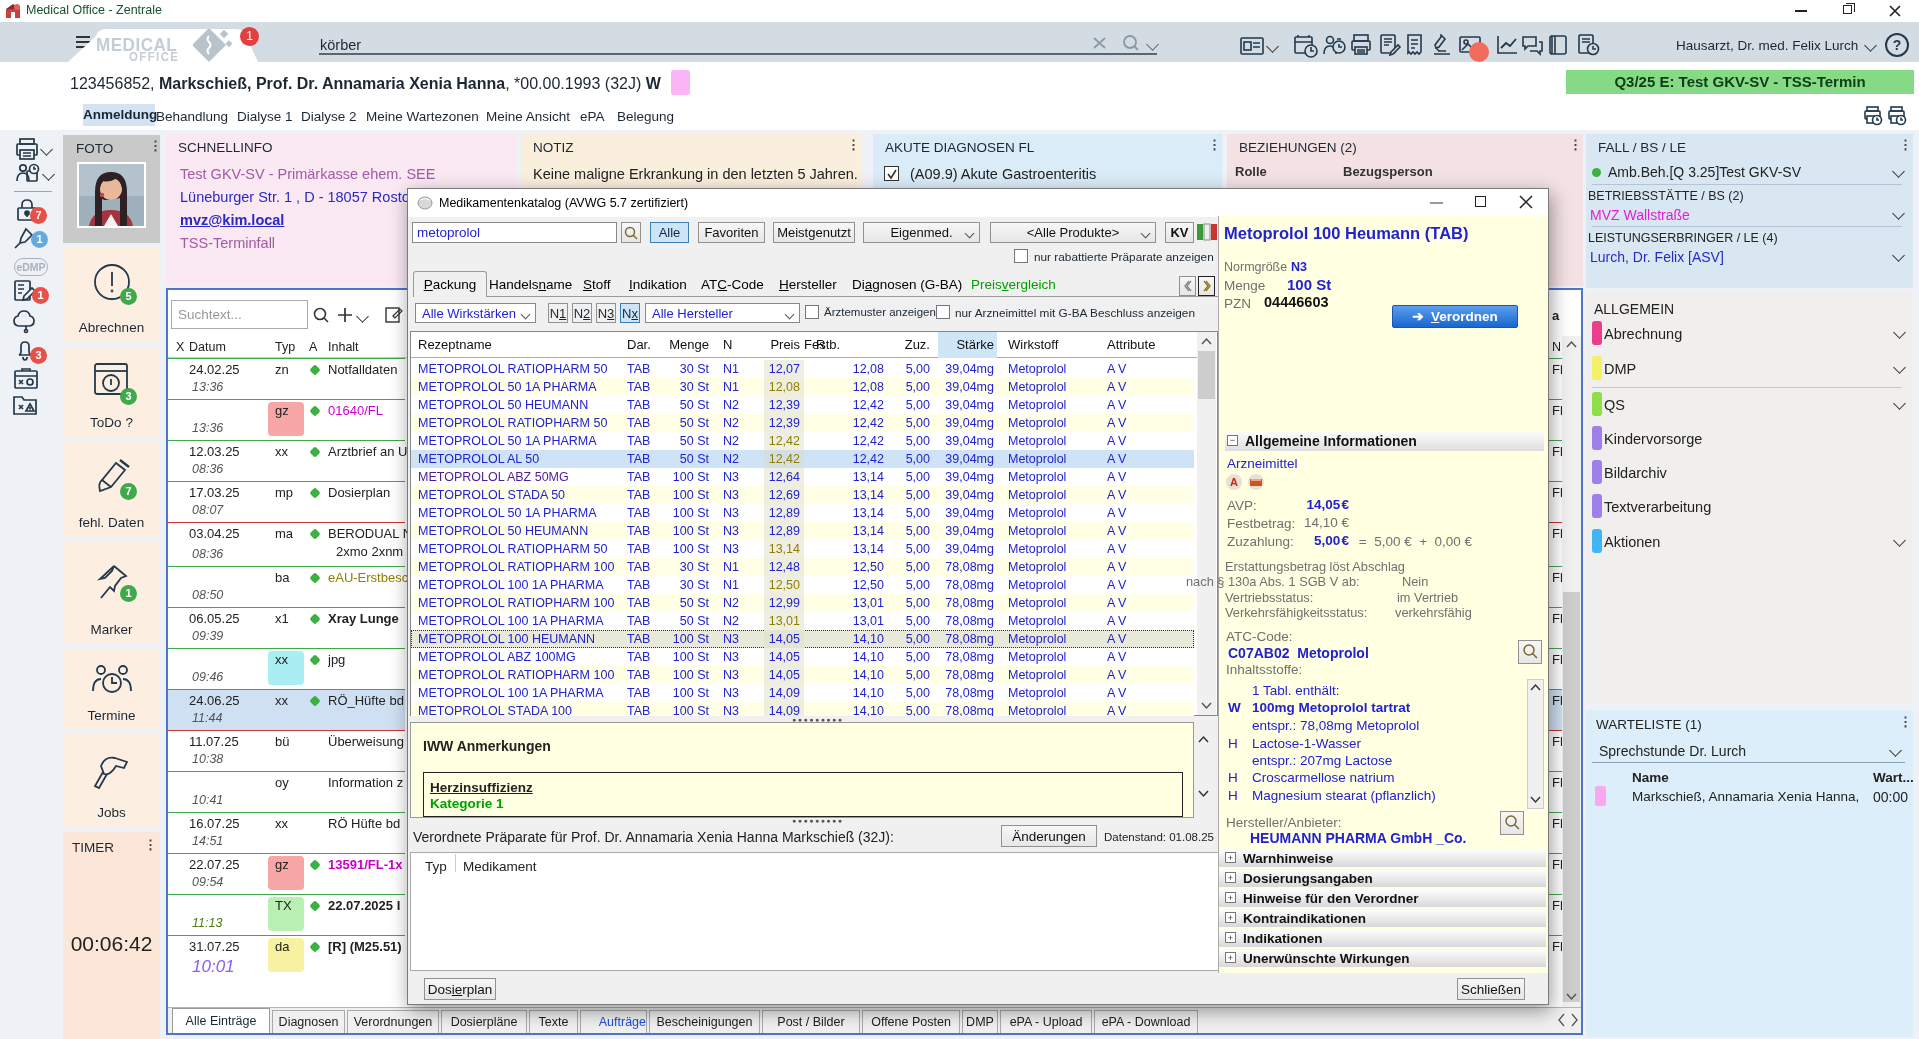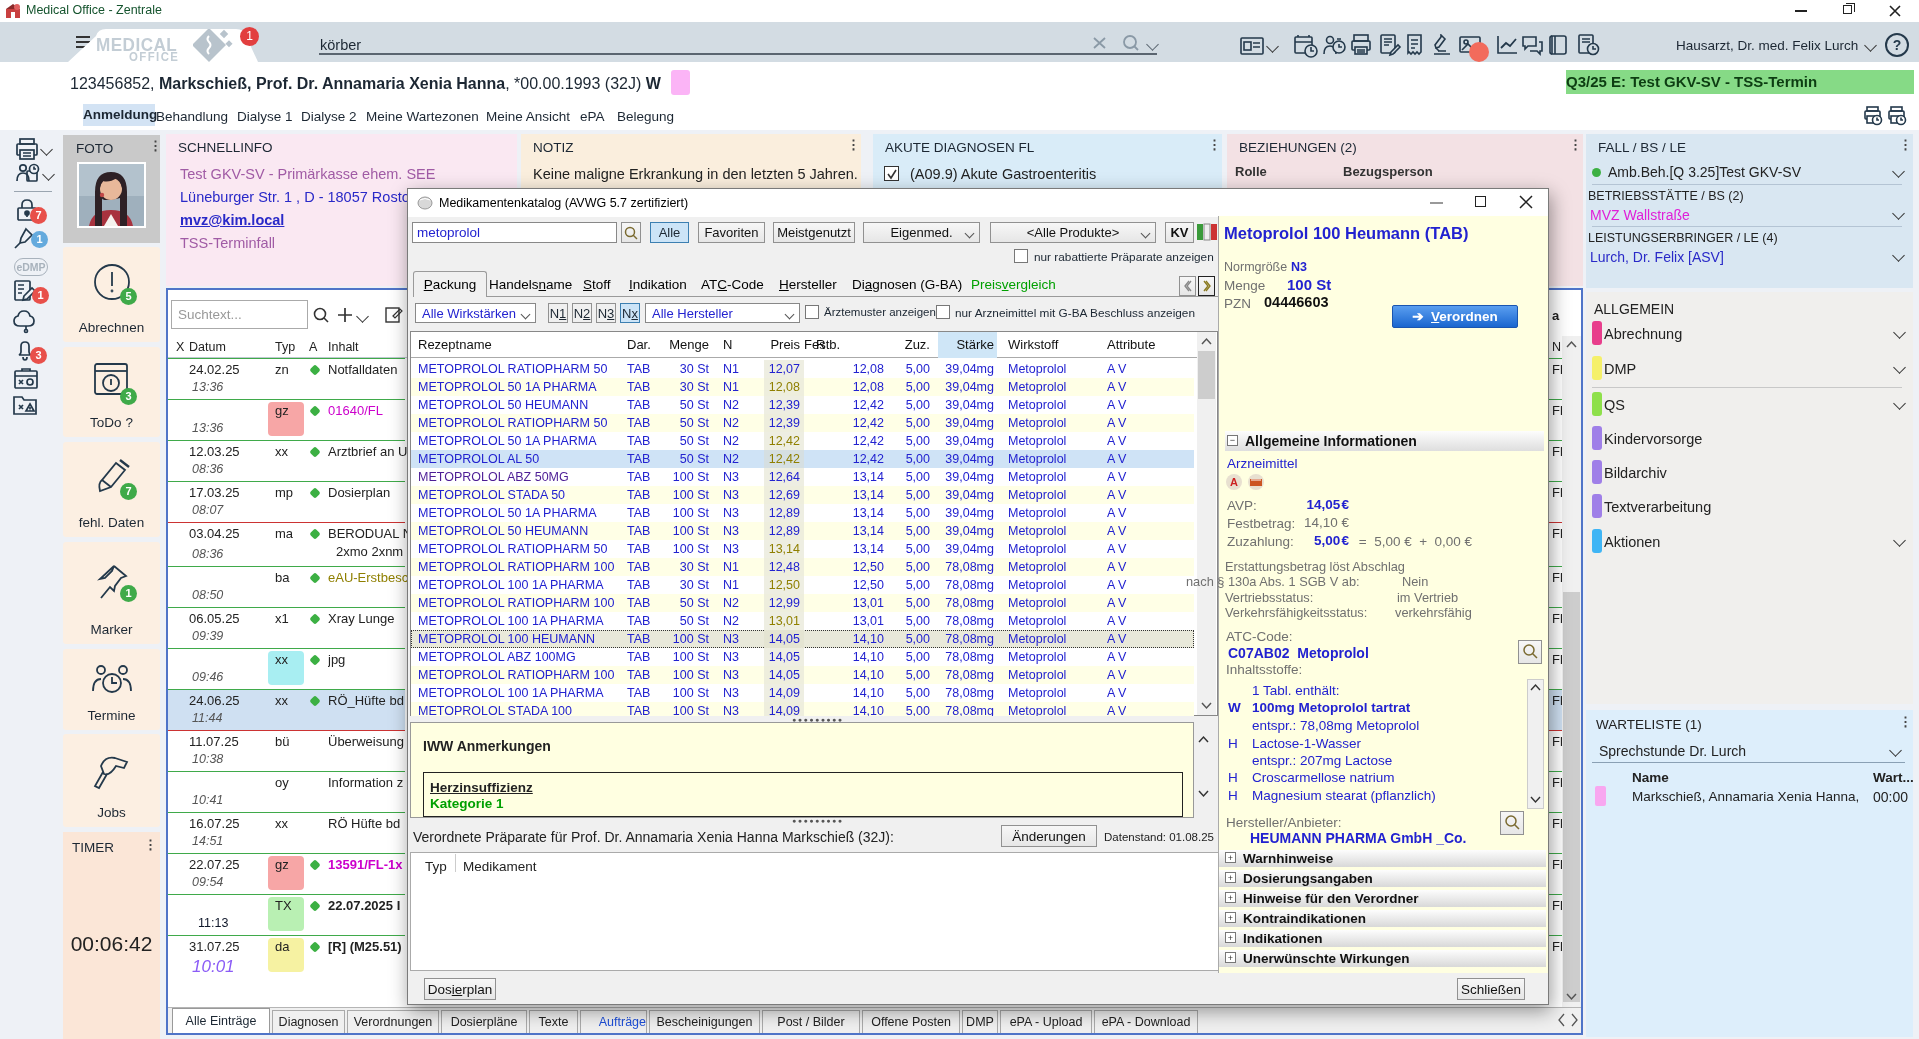--- a/index.html
+++ b/index.html
@@ -117,21 +117,21 @@
   </svg>
 <svg class="ab" style="left:1577px;top:34px" width="24" height="26" fill="none" stroke="#24394b" stroke-width="1.6">
     <rect x="2" y="1" width="14" height="18" rx="1"></rect>
     <path d="M5 5 h8 M5 8 h8"></path>
     <circle cx="16" cy="15" r="5.5" fill="#d3dce3"></circle>
     <path d="M16 12 v3 h3"></path>
   </svg>
 <div class="ab" style="left:0;top:62px;width:1919px;height:38px;background:#fff"></div>
 <div class="ab" style="left:70px;top:75px;font-size:16px;color:#1c2733">123456852, <span class="b">Markschieß, Prof. Dr. Annamaria Xenia Hanna</span>, *00.00.1993 (32J) <span class="b">W</span></div>
 <div class="ab" style="left:671px;top:70px;width:19px;height:25px;background:#fbb4f6;border-radius:3px"></div>
-<div class="ab b" style="left:1566px;top:70px;width:348px;height:24px;background:#86da86;color:#0d3d12;font-size:15px;line-height:24px">Q3/25 E: Test GKV-SV - TSS-Termin</div>
+<div class="ab b" style="left:1566px;top:70px;width:348px;height:24px;background:#86da86;color:#0d3d12;font-size:15px;text-align:center;line-height:24px">Q3/25 E: Test GKV-SV - TSS-Termin</div>
 <div class="ab" style="left:0;top:100px;width:1919px;height:30px;background:#fff"></div>
 <div class="ab b" style="left:83px;top:104px;width:72px;height:22px;background:#d3e3f4;font-size:13.5px;text-align:center;line-height:22px">Anmeldung</div>
 <div class="ab" style="left:156px;top:109px;font-size:13.5px">Behandlung</div>
 <div class="ab" style="left:237px;top:109px;font-size:13.5px">Dialyse 1</div>
 <div class="ab" style="left:301px;top:109px;font-size:13.5px">Dialyse 2</div>
 <div class="ab" style="left:366px;top:109px;font-size:13.5px">Meine Wartezonen</div>
 <div class="ab" style="left:486px;top:109px;font-size:13.5px">Meine Ansicht</div>
 <div class="ab" style="left:580px;top:109px;font-size:13.5px">ePA</div>
 <div class="ab" style="left:617px;top:109px;font-size:13.5px">Belegung</div>
 <svg class="ab" style="left:1864px;top:106px" width="22" height="22" fill="none" stroke="#24394b" stroke-width="1.6">
@@ -348,21 +348,21 @@
 <div class="ab" style="left:168px;top:566px;width:237px;height:1px;background:#3faa4a"></div>
 <div class="ab" style="left:192px;top:588px;font-size:12.5px;font-style:italic;color:#555">08:50</div>
 <div class="ab" style="left:275px;top:570px;font-size:13px;color:#222">ba</div>
 <div class="ab" style="left:311px;top:574px;width:8px;height:8px;background:#3cb043;border-radius:2px;transform:rotate(45deg)"></div>
 <div class="ab" style="left:328px;top:570px;font-size:13px;color:#8f7f00;font-weight:normal;white-space:nowrap;overflow:hidden;width:79px">eAU-Erstbesc</div>
 <div class="ab" style="left:168px;top:607px;width:237px;height:1px;background:#3faa4a"></div>
 <div class="ab" style="left:189px;top:611px;font-size:13px;color:#222">06.05.25</div>
 <div class="ab" style="left:192px;top:629px;font-size:12.5px;font-style:italic;color:#555">09:39</div>
 <div class="ab" style="left:275px;top:611px;font-size:13px;color:#222">x1</div>
 <div class="ab" style="left:311px;top:615px;width:8px;height:8px;background:#3cb043;border-radius:2px;transform:rotate(45deg)"></div>
-<div class="ab" style="left:328px;top:611px;font-size:13px;color:#222;font-weight:normal;white-space:nowrap;overflow:hidden;width:79px">Xray Lunge</div>
+<div class="ab" style="left:328px;top:611px;font-size:13px;color:#222;font-weight:bold;white-space:nowrap;overflow:hidden;width:79px">Xray Lunge</div>
 <div class="ab" style="left:168px;top:648px;width:237px;height:1px;background:#3faa4a"></div>
 <div class="ab" style="left:192px;top:670px;font-size:12.5px;font-style:italic;color:#555">09:46</div>
 <div class="ab" style="left:268px;top:651px;width:36px;height:34px;background:#a8eef2;border-radius:4px"></div>
 <div class="ab" style="left:275px;top:652px;font-size:13px;color:#222">xx</div>
 <div class="ab" style="left:311px;top:656px;width:8px;height:8px;background:#3cb043;border-radius:2px;transform:rotate(45deg)"></div>
 <div class="ab" style="left:328px;top:652px;font-size:13px;color:#222;font-weight:normal;white-space:nowrap;overflow:hidden;width:79px">jpg</div>
 <div class="ab" style="left:168px;top:690px;width:237px;height:40px;background:#cfe0f2"></div>
 <div class="ab" style="left:168px;top:689px;width:237px;height:1px;background:#3faa4a"></div>
 <div class="ab" style="left:189px;top:693px;font-size:13px;color:#222">24.06.25</div>
 <div class="ab" style="left:192px;top:711px;font-size:12.5px;font-style:italic;color:#555">11:44</div>
@@ -384,21 +384,21 @@
 <div class="ab" style="left:275px;top:816px;font-size:13px;color:#222">xx</div>
 <div class="ab" style="left:328px;top:816px;font-size:13px;color:#222;font-weight:normal;white-space:nowrap;overflow:hidden;width:79px">RÖ Hüfte bd</div>
 <div class="ab" style="left:168px;top:853px;width:237px;height:1px;background:#3faa4a"></div>
 <div class="ab" style="left:189px;top:857px;font-size:13px;color:#222">22.07.25</div>
 <div class="ab" style="left:192px;top:875px;font-size:12.5px;font-style:italic;color:#555">09:54</div>
 <div class="ab" style="left:268px;top:856px;width:36px;height:34px;background:#f7a6a6;border-radius:4px"></div>
 <div class="ab" style="left:275px;top:857px;font-size:13px;color:#222">gz</div>
 <div class="ab" style="left:311px;top:861px;width:8px;height:8px;background:#3cb043;border-radius:2px;transform:rotate(45deg)"></div>
 <div class="ab" style="left:328px;top:857px;font-size:13px;color:#cc00cc;font-weight:bold;white-space:nowrap;overflow:hidden;width:79px">13591/FL-1x</div>
 <div class="ab" style="left:168px;top:894px;width:237px;height:1px;background:#3faa4a"></div>
-<div class="ab" style="left:198px;top:916px;font-size:12.5px;color:#0f172a">11:13</div>
+<div class="ab" style="left:192px;top:916px;font-size:12.5px;font-style:italic;color:#4d7c0f">11:13</div>
 <div class="ab" style="left:268px;top:897px;width:36px;height:34px;background:#b9f0b3;border-radius:4px"></div>
 <div class="ab" style="left:275px;top:898px;font-size:13px;color:#222">TX</div>
 <div class="ab" style="left:311px;top:902px;width:8px;height:8px;background:#3cb043;border-radius:2px;transform:rotate(45deg)"></div>
 <div class="ab" style="left:328px;top:898px;font-size:13px;color:#222;font-weight:bold;white-space:nowrap;overflow:hidden;width:79px">22.07.2025 I</div>
 <div class="ab" style="left:168px;top:935px;width:237px;height:1px;background:#3faa4a"></div>
 <div class="ab" style="left:189px;top:939px;font-size:13px;color:#222">31.07.25</div>
 <div class="ab" style="left:192px;top:957px;font-size:17px;font-style:italic;color:#8b5cf6">10:01</div>
 <div class="ab" style="left:268px;top:938px;width:36px;height:34px;background:#f6f2a2;border-radius:4px"></div>
 <div class="ab" style="left:275px;top:939px;font-size:13px;color:#222">da</div>
 <div class="ab" style="left:311px;top:943px;width:8px;height:8px;background:#3cb043;border-radius:2px;transform:rotate(45deg)"></div>

